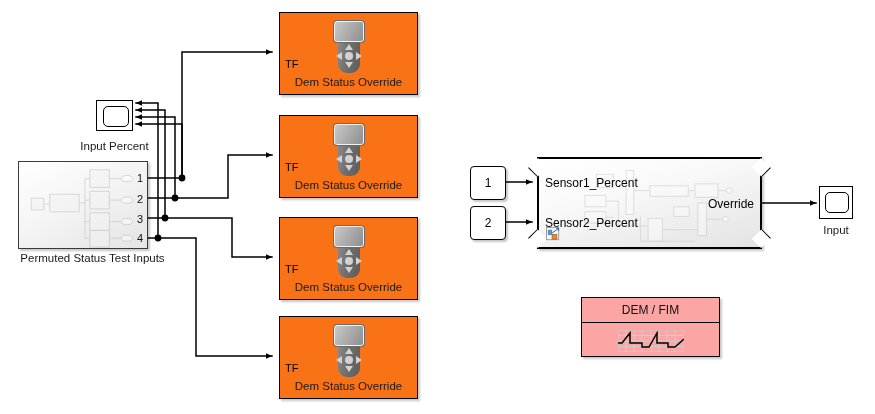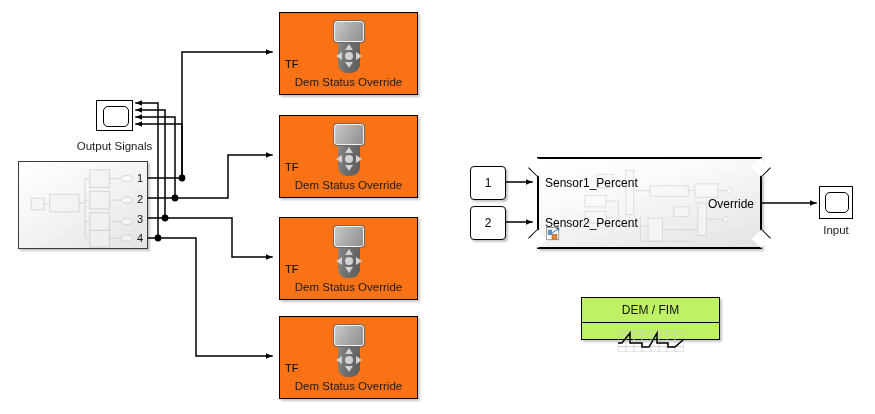--- a/index.html
+++ b/index.html
@@ -198,23 +198,23 @@
     box-shadow: 2px 2px 2px rgba(0,0,0,0.22);
     display: flex;
     align-items: center;
     justify-content: center;
     font-size: 12px;
     color: #000;
   }
   
   #demfim-block {
     width: 139px;
-    height: 43px;
+    height: 60px;
     border: 1.6px solid #000000;
-    background: #bef264;
+    background: #fca5a5;
     box-shadow: 2px 2px 2px rgba(0,0,0,0.22);
   }
   .demfim-title {
     position: absolute;
     left: 0; top: 0;
     width: 100%;
     height: 25px;
     line-height: 25px;
     text-align: center;
     font-size: 12px;
@@ -306,25 +306,26 @@
         <ellipse cx="110" cy="39" rx="6" ry="3.2"></ellipse>
         <ellipse cx="110" cy="61" rx="6" ry="3.2"></ellipse>
         <ellipse cx="110" cy="78" rx="6" ry="3.2"></ellipse>
       </g>
     </svg>
     <span class="outnum" style="right:4px; top:10px;">1</span>
     <span class="outnum" style="right:4px; top:31px;">2</span>
     <span class="outnum" style="right:4px; top:51px;">3</span>
     <span class="outnum" style="right:4px; top:70px;">4</span>
   </div>
+  <div class="blk-label" style="left:0px; top:252px; width:185px;">Permuted Status Test Inputs</div>
 
   <div class="block scope-block" id="input-signals-scope" style="left:96px; top:100px; width:37px; height:31px; box-shadow:none;">
     <div class="scope-screen" style="left:6px; top:5px; width:24px; height:19px;"></div>
   </div>
-  <div class="blk-label" style="left:72px; top:140px; width:85px;">Output Signals</div>
+  <div class="blk-label" style="left:72px; top:140px; width:85px;">Input Percent</div>
 
   <div class="block dem-block" style="left:279px; top:12px;">
     <span class="port-tag" style="left:5px; top:45px;">TF</span>
     <div class="remote">
       <div class="remote-body"></div>
       <div class="remote-screen"></div>
       <div class="dpad-dot"></div>
       <div class="arr up"></div>
         <div class="arr down"></div>
       <div class="arr left"></div>

